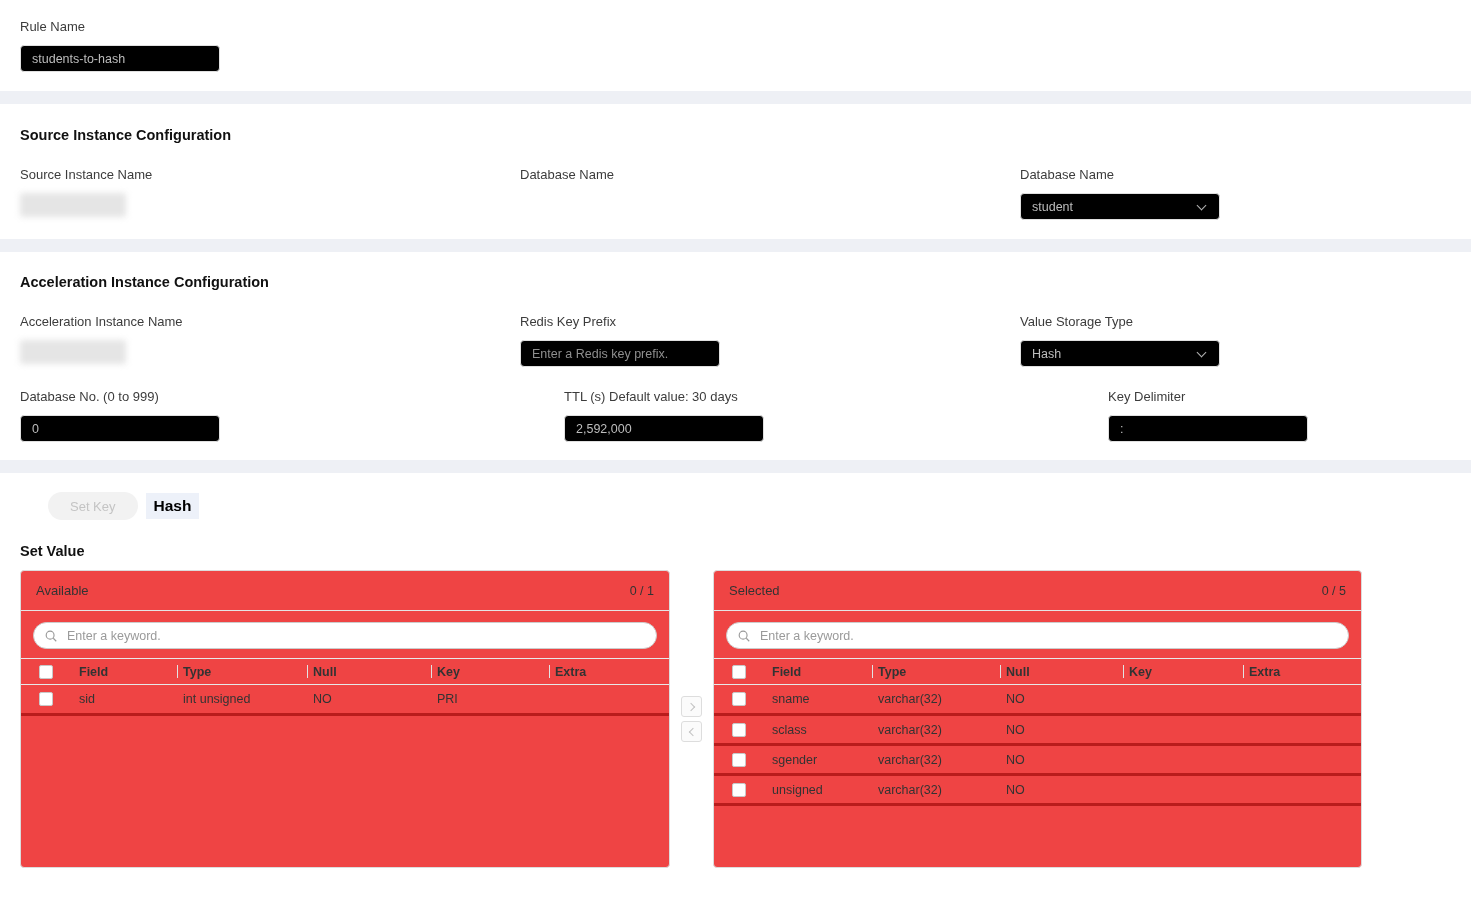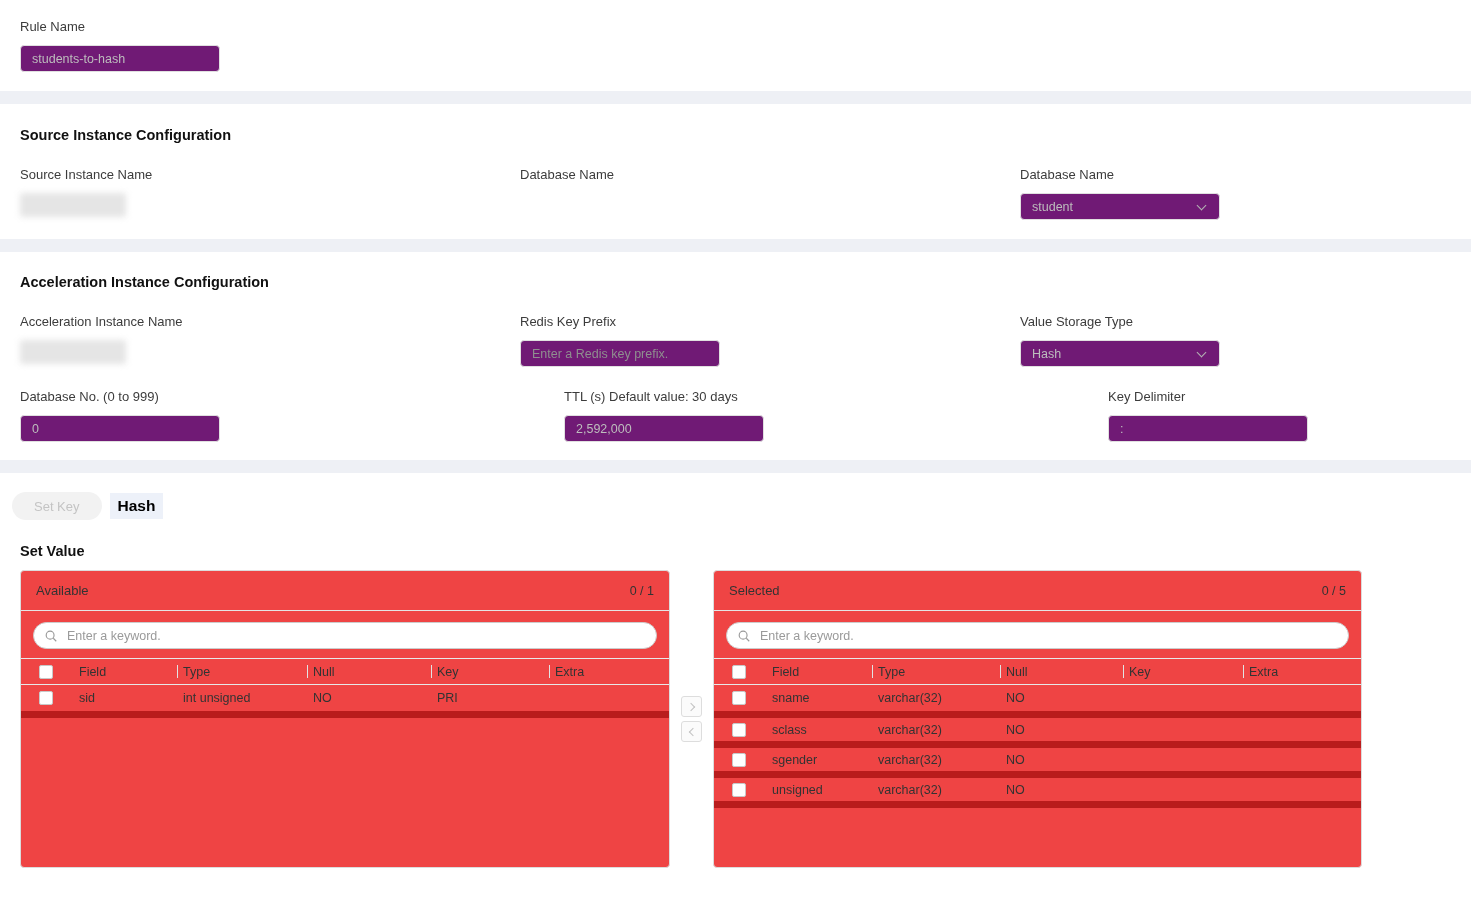--- a/index.html
+++ b/index.html
@@ -9,21 +9,21 @@
     width:1471px; height:906px; background:#ffffff;
     font-family:"Liberation Sans", sans-serif; color:#333;
     overflow:hidden;
   }
   .band { height:13px; background:var(--band); }
 
   
   .field-label { display:block; font-size:13px; color:#3c3c3c; margin-bottom:11px; }
   .sec-title { margin:0 0 24px 0; font-size:14.5px; font-weight:bold; color:#111; }
   .ctl {
-    width:200px; height:27px; background:#701a75;
+    width:200px; height:27px; background:#000000;
     border:1px solid #e0e0e0; border-radius:4px;
     padding:0 11px; font-size:12.5px; color:#bdbdbd;
     font-family:"Liberation Sans", sans-serif;
     display:flex; align-items:center;
   }
   input.ctl { display:inline-block; line-height:25px; }
   input.ctl::placeholder { color:#8f8f8f; }
   .select { position:relative; padding-right:28px; }
   .sel-chev {
     position:absolute; right:14px; top:8px; width:7px; height:7px;
@@ -36,21 +36,21 @@
   }
 
   
   .sec-rule { padding:19px 20px 19px; }
   .sec { padding:23px 20px 19px; }
   .sec.accel { padding-top:22px; padding-bottom:18px; }
   .grid3 { display:grid; grid-template-columns:500px 500px auto; }
   .row-gap { margin-top:22px;gap:44px; }
 
   
-  .keyrow { padding:19px 12px 0; display:flex; align-items:center; }
+  .keyrow { padding:19px 4px 0; display:flex; align-items:center;margin-left:44px; }
   .setkey-btn {
     height:28px; padding:0 22px; border:none; border-radius:14px;
     background:#f2f2f2; color:#c4c4c4; font-size:13px;
     font-family:"Liberation Sans", sans-serif;
   }
   .hash-badge {
     margin-left:8px; background:var(--badge); color:#000;
     font-size:15.5px; font-weight:bold; padding:4px 8px; line-height:1.2;
   }
   .setvalue-title { padding:23px 20px 11px; font-size:14.5px; font-weight:bold; color:#111; }
@@ -86,25 +86,25 @@
     display:flex; align-items:center; padding:0 10px; gap:7px; background:#fff;
   }
   .search-box input {
     border:none; outline:none; flex:1; font-size:12.5px; color:#333;
     background:transparent; font-family:Liberation Sans, sans-serif;
   }
   .search-box input::placeholder { color:#9a9a9a; }
 
   table { width:100%; border-collapse:collapse; table-layout:fixed; }
   thead tr { height:26px; border-top:1px solid #e8e8e8; border-bottom:1px solid #e8e8e8; }
-  th { text-align:left; font-size:12.5px; font-weight:normal; color:#333; padding:0 6px; position:relative; }
+  th { text-align:left; font-size:12.5px; font-weight:bold; color:#333; padding:0 6px; position:relative; }
   th.col-sep::before {
     content:""; position:absolute; left:0; top:6px; bottom:6px; width:1px; background:#e2e2e2;
   }
-  tbody tr { height:30px; border-bottom:7px solid #b91c1c; }
+  tbody tr { height:30px; border-bottom:3px solid #b91c1c; }
   td { font-size:12.5px; color:#333; padding:0 6px; }
   .cb-cell { padding-left:18px; }
   .checkbox {
     display:inline-block; width:14px; height:14px;
     border:1px solid #c8c8c8; border-radius:2px; background:#fff; vertical-align:middle;
   }
 </style>
 </head>
 <body>
 

